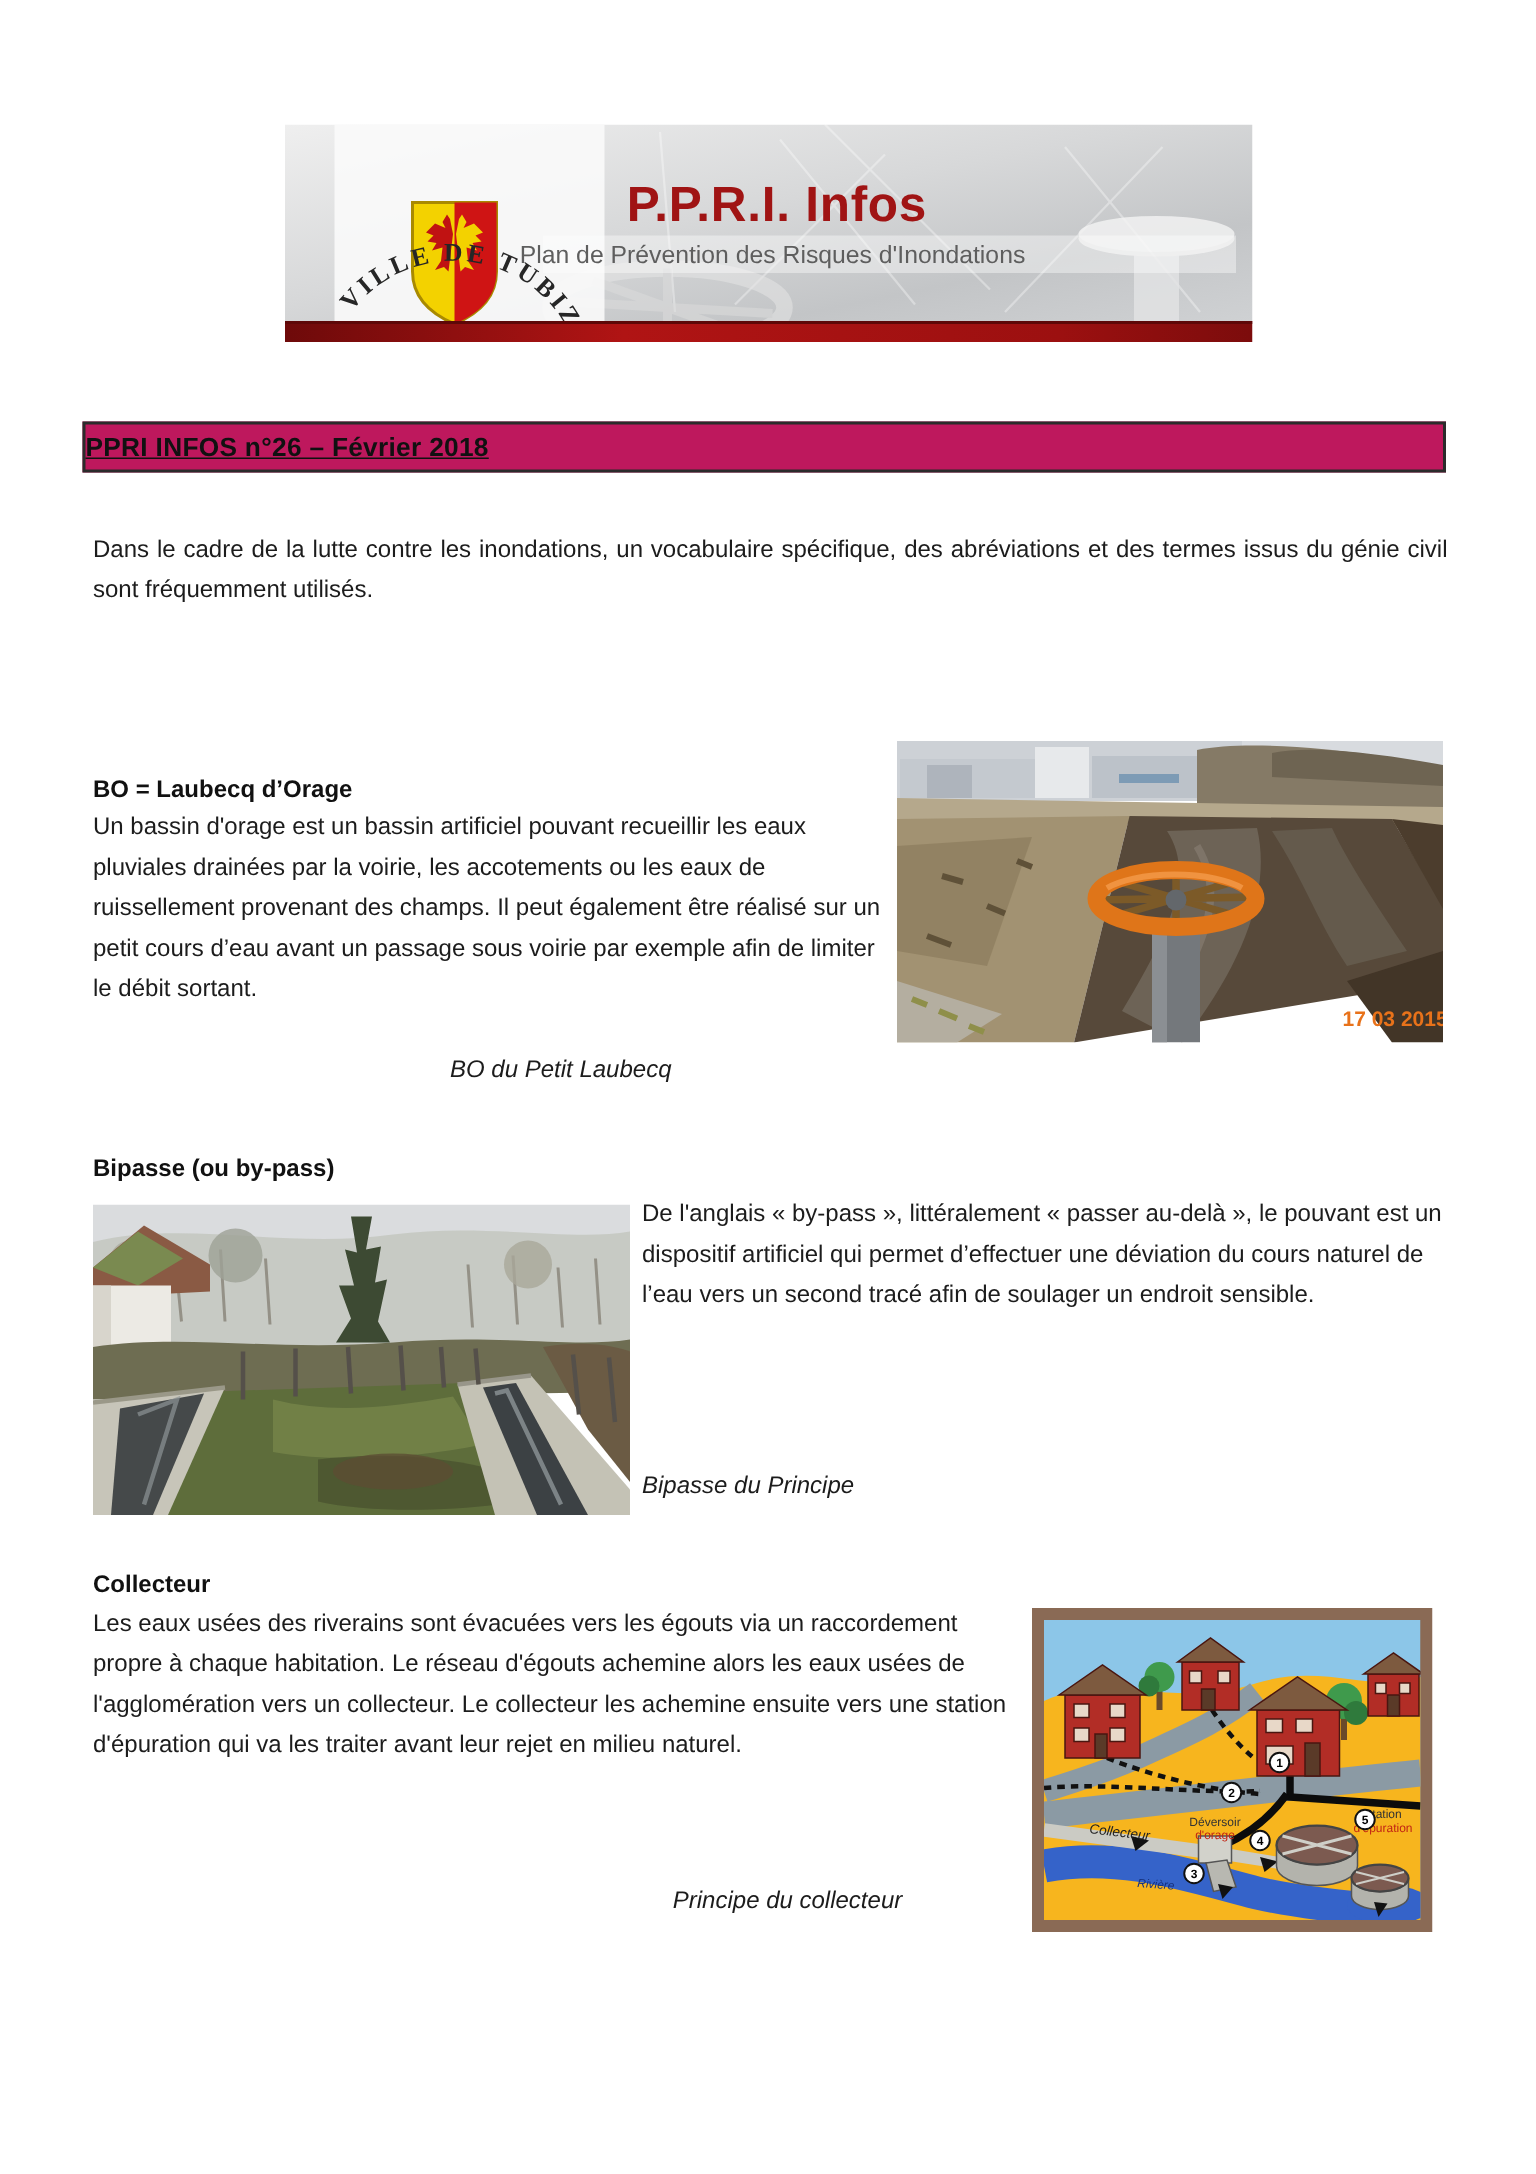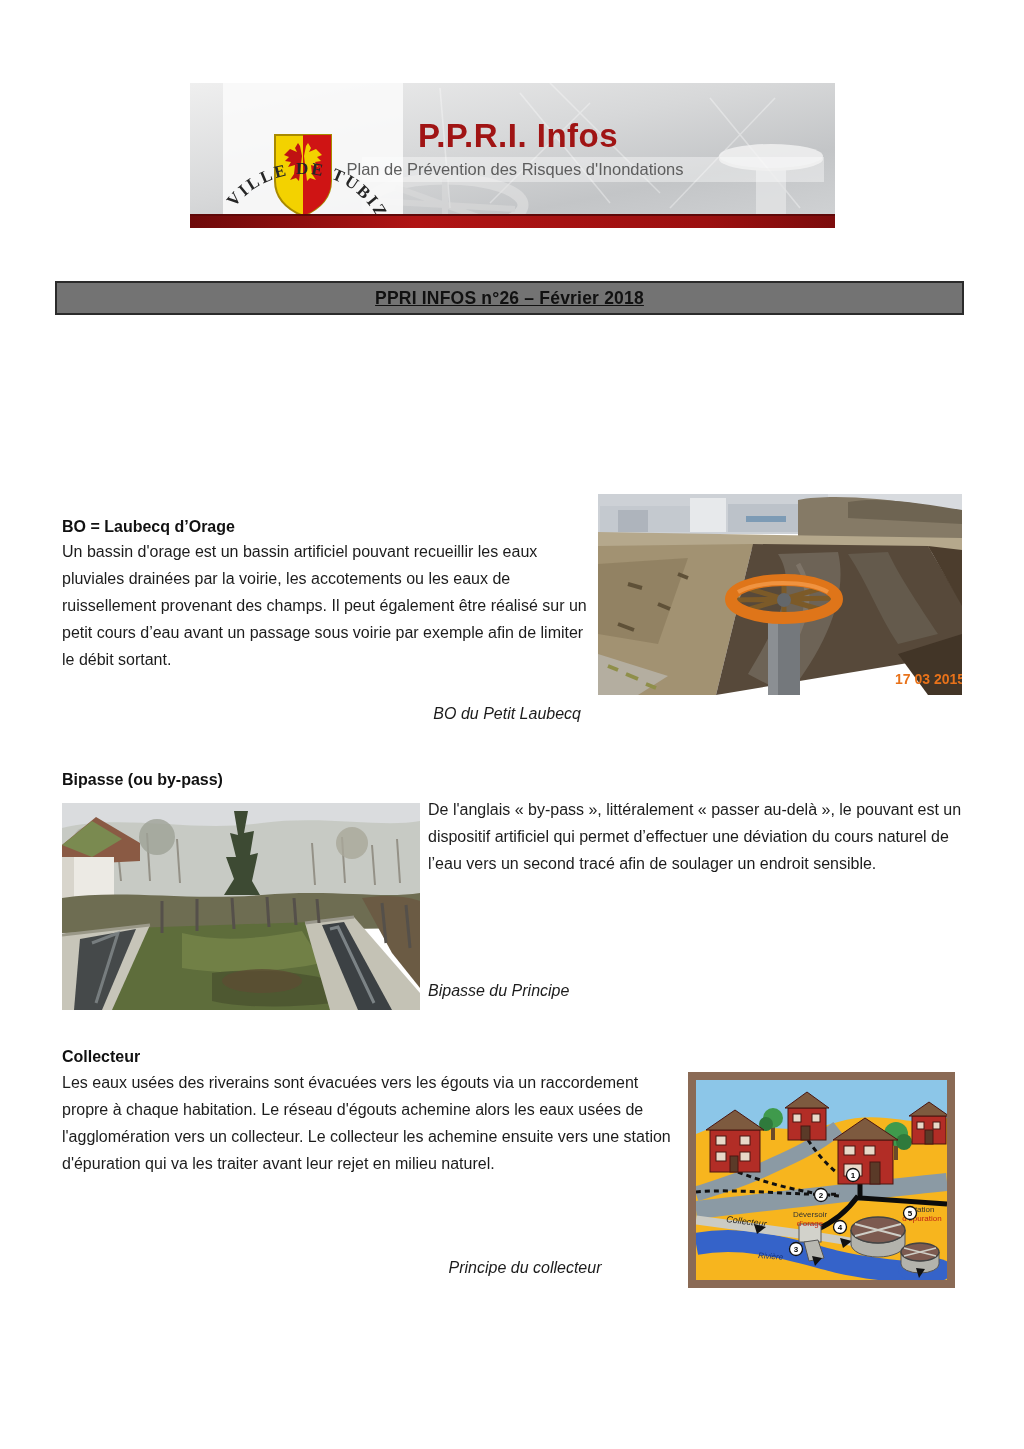--- a/index.html
+++ b/index.html
@@ -10,39 +10,39 @@
     font-family:"Liberation Sans", sans-serif; color:#1c1c1c;
   }
   .abs { position:absolute; }
 
   
   .banner { left:190px; top:83px; width:645px; height:145px; }
 
   
   .title-box {
     left:55px; top:281px; width:909px; height:34px;
-    border:2px solid #2b2b2b; display:flex; align-items:center; justify-content:center;
-    background:#737373;
+    border:2px solid #2b2b2b; display:flex; align-items:center; 
+    background:#be185d;
   }
   .title-box span {
     font-size:17.5px; font-weight:bold; text-decoration:underline;
     letter-spacing:0.2px; color:#111;
   }
 
   
   .bodytext { font-size:16px; line-height:27px; color:#1c1c1c; }
   .justify { text-align:justify; }
   .heading  { font-size:16px; line-height:22px; font-weight:bold; color:#111; }
   .caption  { font-size:16px; font-style:italic; color:#1c1c1c; }
 
   .intro { left:62px; top:353px; width:903px; }
 
   .bo-heading   { left:62px; top:516px; width:520px; }
   .bo-body      { left:62px; top:538px; width:527px; }
-  .bo-caption   { left:300px; top:705px; width:281px; text-align:right; }
+  .bo-caption   { left:300px; top:705px; width:281px; }
   .bo-photo     { left:598px; top:494px; width:312px; height:201px; }
 
   .bip-heading  { left:62px; top:769px; width:360px; }
   .bip-photo    { left:62px; top:803px; width:358px; height:207px; }
   .bip-body     { left:428px; top:796px; width:540px; }
   .bip-caption  { left:428px; top:982px; width:300px; }
 
   .col-heading  { left:62px; top:1046px; width:400px; }
   .col-body     { left:62px; top:1069px; width:612px; }
   .col-caption  { left:385px; top:1259px; width:280px; text-align:center; }
@@ -117,20 +117,21 @@
       <rect x="0" y="131" width="645" height="14" fill="url(#rbar)"></rect>
       <rect x="0" y="131" width="645" height="2" fill="#5e0808"></rect>
     </svg>
   </div>
 
   <div class="abs title-box">
     <span>PPRI INFOS n°26 – Février 2018</span>
   </div>
 
   <div class="abs intro bodytext justify">
+    <p>Dans le cadre de la lutte contre les inondations, un vocabulaire spécifique, des abréviations et des termes issus du génie civil sont fréquemment utilisés.</p>
   </div>
 
   <div class="abs bo-heading heading">BO = Laubecq d’Orage</div>
   <div class="abs bo-body bodytext">Un bassin d'orage est un bassin artificiel pouvant recueillir les eaux pluviales drainées par la voirie, les accotements ou les eaux de ruissellement provenant des champs. Il peut également être réalisé sur un petit cours d’eau avant un passage sous voirie par exemple afin de limiter le débit sortant.</div>
   <div class="abs bo-caption caption">BO du Petit Laubecq</div>
 
   <figure class="abs bo-photo">
     <svg width="364" height="201" viewBox="0 0 364 201">
 
       <rect x="0" y="0" width="364" height="40" fill="#cdd1d6"></rect>

